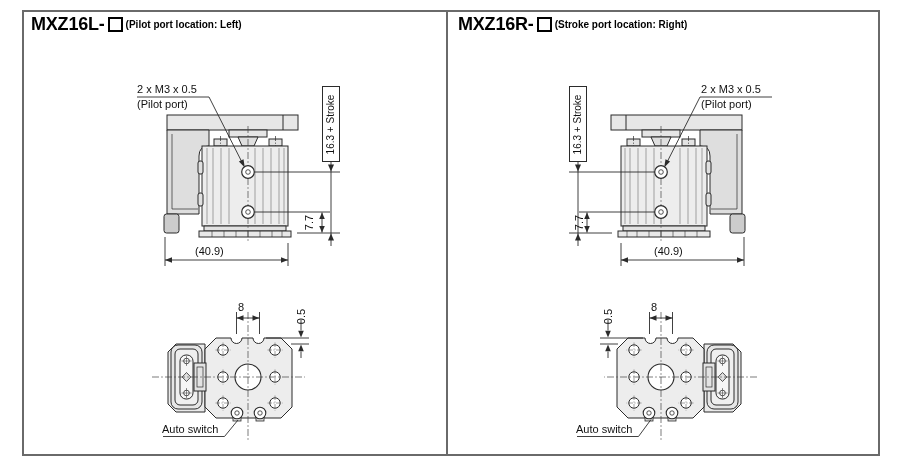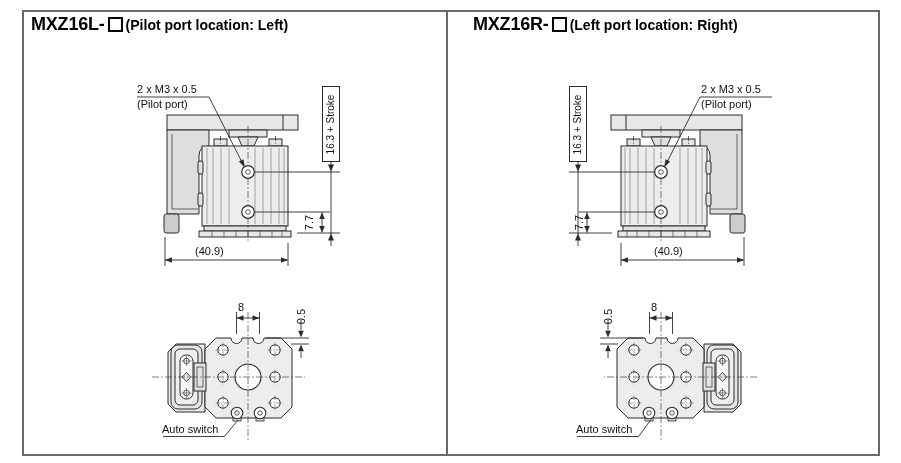--- a/index.html
+++ b/index.html
@@ -5,21 +5,21 @@
   html,body{margin:0;padding:0;background:#ffffff;width:901px;height:463px;overflow:hidden;
     font-family:"Liberation Sans",sans-serif;-webkit-font-smoothing:antialiased;}
   .stage{position:relative;width:751px;height:463px;background:#fff;border-radius:16px;}
   .frame{position:absolute;left:22px;top:10px;width:858px;height:446px;box-sizing:border-box;
     border:2px solid #6a6a6a;background:#fff;}
   .divider{position:absolute;left:446px;top:10px;width:2px;height:446px;background:#6a6a6a;}
   .title{position:absolute;display:flex;align-items:flex-end;white-space:nowrap;color:#000;}
   .title .model{font-weight:bold;font-size:18px;line-height:18px;letter-spacing:-0.2px;}
   .title .size-box{display:inline-block;width:11px;height:11px;border:2px solid #000;
     margin:0 3px 1px 3px;background:#fff;}
-  .title .note{font-weight:bold;font-size:14px;line-height:14px;margin-bottom:1px;}
+  .title .note{font-weight:bold;font-size:10px;line-height:14px;margin-bottom:1px;}
   .dim{position:absolute;font-size:11px;line-height:13px;color:#111;white-space:nowrap;}
   .dim.ctr{text-align:left;}
   .dimrot{transform:rotate(-90deg);text-align:center;}
   .vbox{position:absolute;box-sizing:border-box;border:1.2px solid #2b2b2b;background:#fff;
     display:flex;align-items:center;justify-content:center;}
   .vbox span{transform:rotate(-90deg);white-space:nowrap;font-size:10px;color:#111;}
   svg.art{position:absolute;left:0;top:0;}
 </style>
 </head>
 <body>
@@ -27,24 +27,24 @@
 <div class="stage">
 
   <div class="frame"></div>
   <div class="divider"></div>
 
   <div class="title" style="left:31px;top:15px;">
     <span class="model">MXZ16L-</span>
       <span class="size-box"></span>
       <span class="note">(Pilot port location: Left)</span>
   </div>
-  <div class="title" style="left:473px;top:15px;">
+  <div class="title" style="left:458px;top:15px;">
     <span class="model">MXZ16R-</span>
       <span class="size-box"></span>
-      <span class="note">(Left port location: Right)</span>
+      <span class="note">(Stroke port location: Right)</span>
   </div>
 
   <svg class="art" width="901" height="463" viewBox="0 0 901 463">
     <defs>
       <g id="cyl" stroke="#2b2b2b" stroke-width="1" fill="none">
 
         <g>
 
           <rect x="167" y="115" width="131" height="15" fill="#e7e7e7"></rect>
           <line x1="283" y1="115" x2="283" y2="130"></line>

